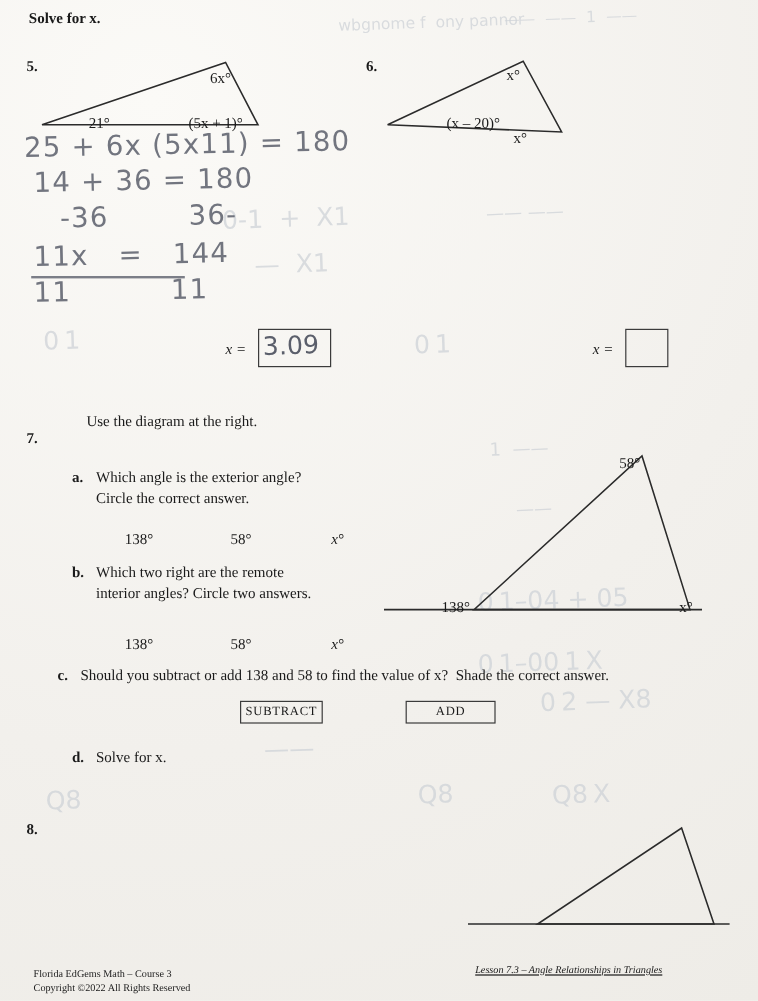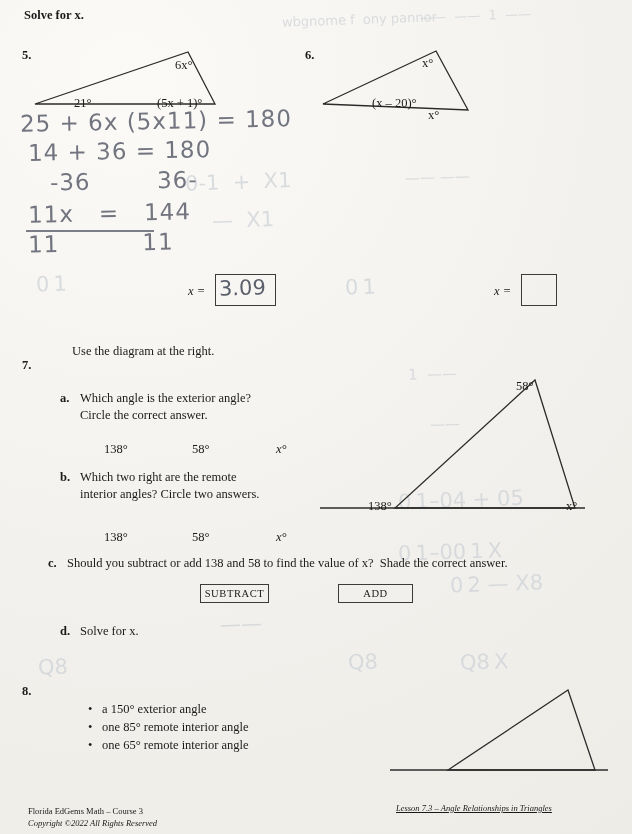--- a/index.html
+++ b/index.html
@@ -190,28 +190,23 @@
   <div class="t bold" style="left:48px;top:556px;">c.</div>
   <div class="t" style="left:67px;top:556px;">Should you subtract or add 138 and 58 to find the value of x?  Shade the correct answer.</div>
   <div class="btn" style="left:200px;top:584px;width:69px;height:19px;">SUBTRACT</div>
   <div class="btn" style="left:338px;top:584px;width:75px;height:19px;">ADD</div>
 
   <div class="t bold" style="left:60px;top:624px;">d.</div>
   <div class="t" style="left:80px;top:624px;">Solve for x.</div>
 
   <div class="t num" style="left:22px;top:684px;">8.</div>
 
-  <div class="bullets" style="left:88px;top:702px;">
-    <div>a 150° exterior angle</div>
-    <div>one 85° remote interior angle</div>
-    <div>one 65° remote interior angle</div>
-  </div>
 
   <svg style="left:390px;top:682px;" width="230" height="98" viewBox="0 0 230 98">
     <line x1="0" y1="88" x2="218" y2="88" stroke="#2b2b2b" stroke-width="1.3"></line>
     <polygon points="58,88 205,88 178,8" fill="none" stroke="#2b2b2b" stroke-width="1.3"></polygon>
   </svg>
 
   <div class="t tiny" style="left:28px;top:806px;">Florida EdGems Math – Course 3</div>
-  <div class="t tiny" style="left:28px;top:818px;font-style:italic;">Copyright ©2022 All Rights Reserved</div>
+  <div class="t tiny" style="left:28px;top:818px;">Copyright ©2022 All Rights Reserved</div>
   <div class="t tiny ital" style="left:396px;top:803px;text-decoration:underline;">Lesson 7.3 – Angle Relationships in Triangles</div>
 
 </div>
 
 </body></html>

